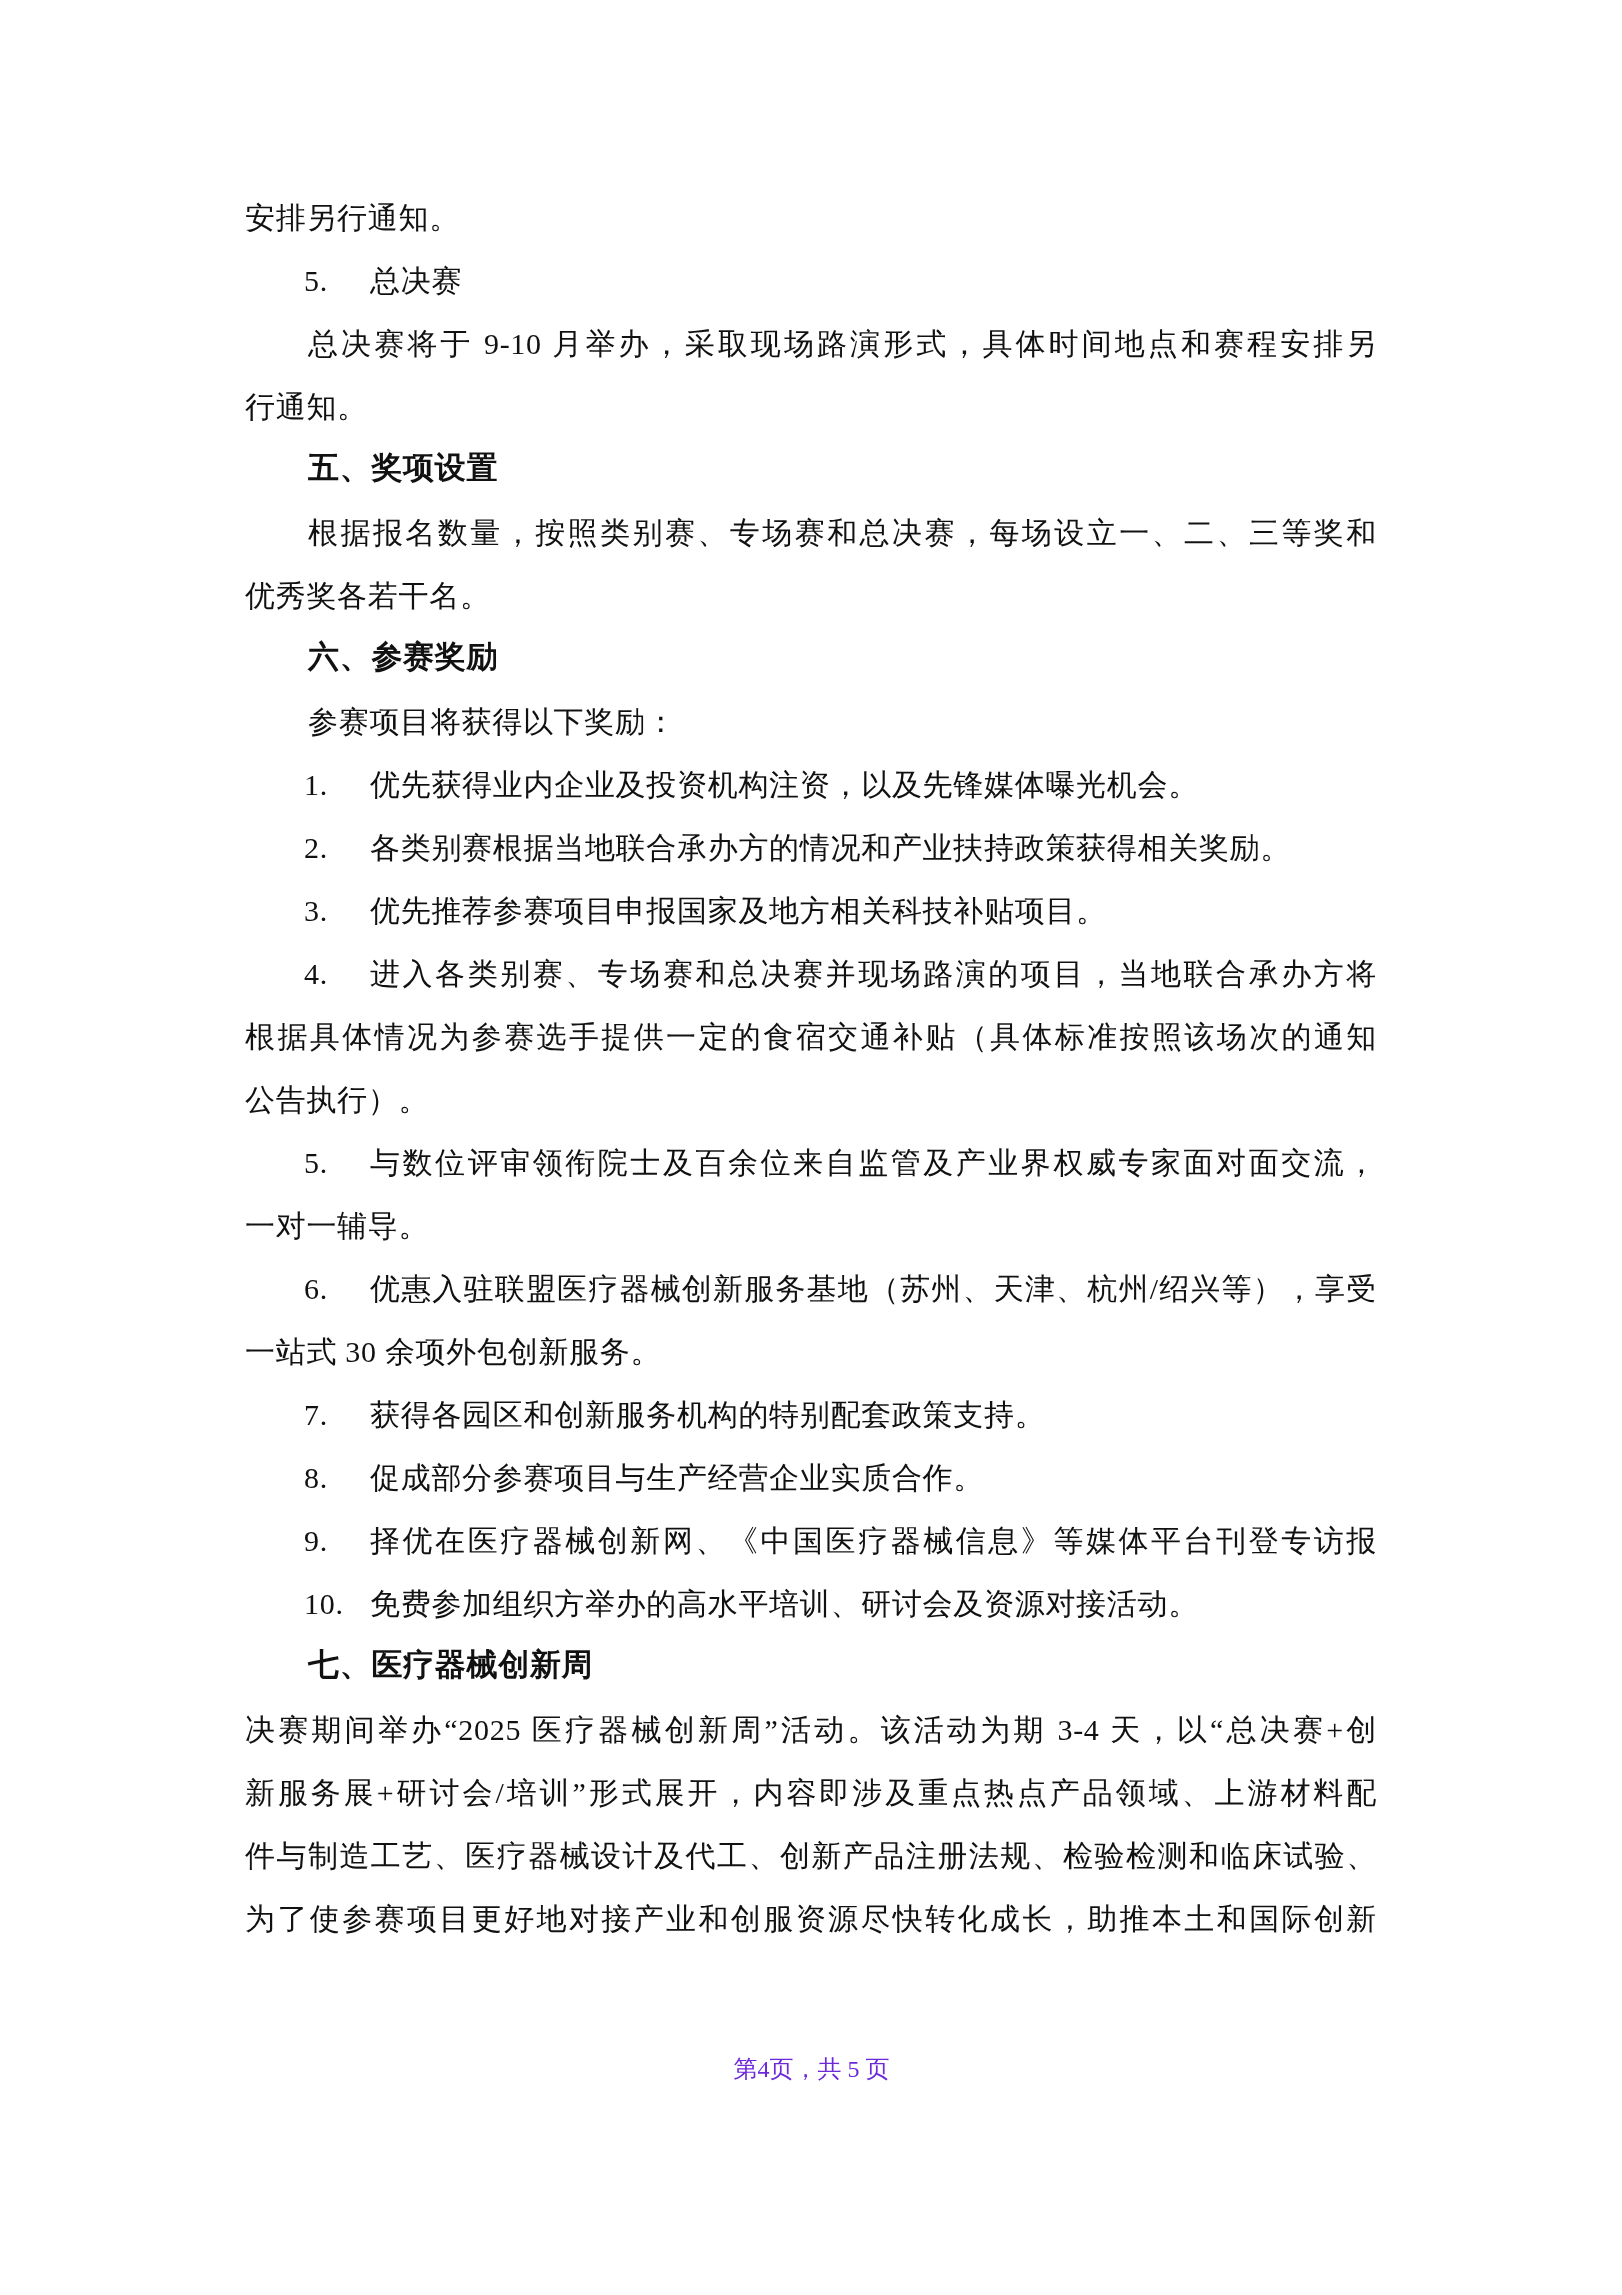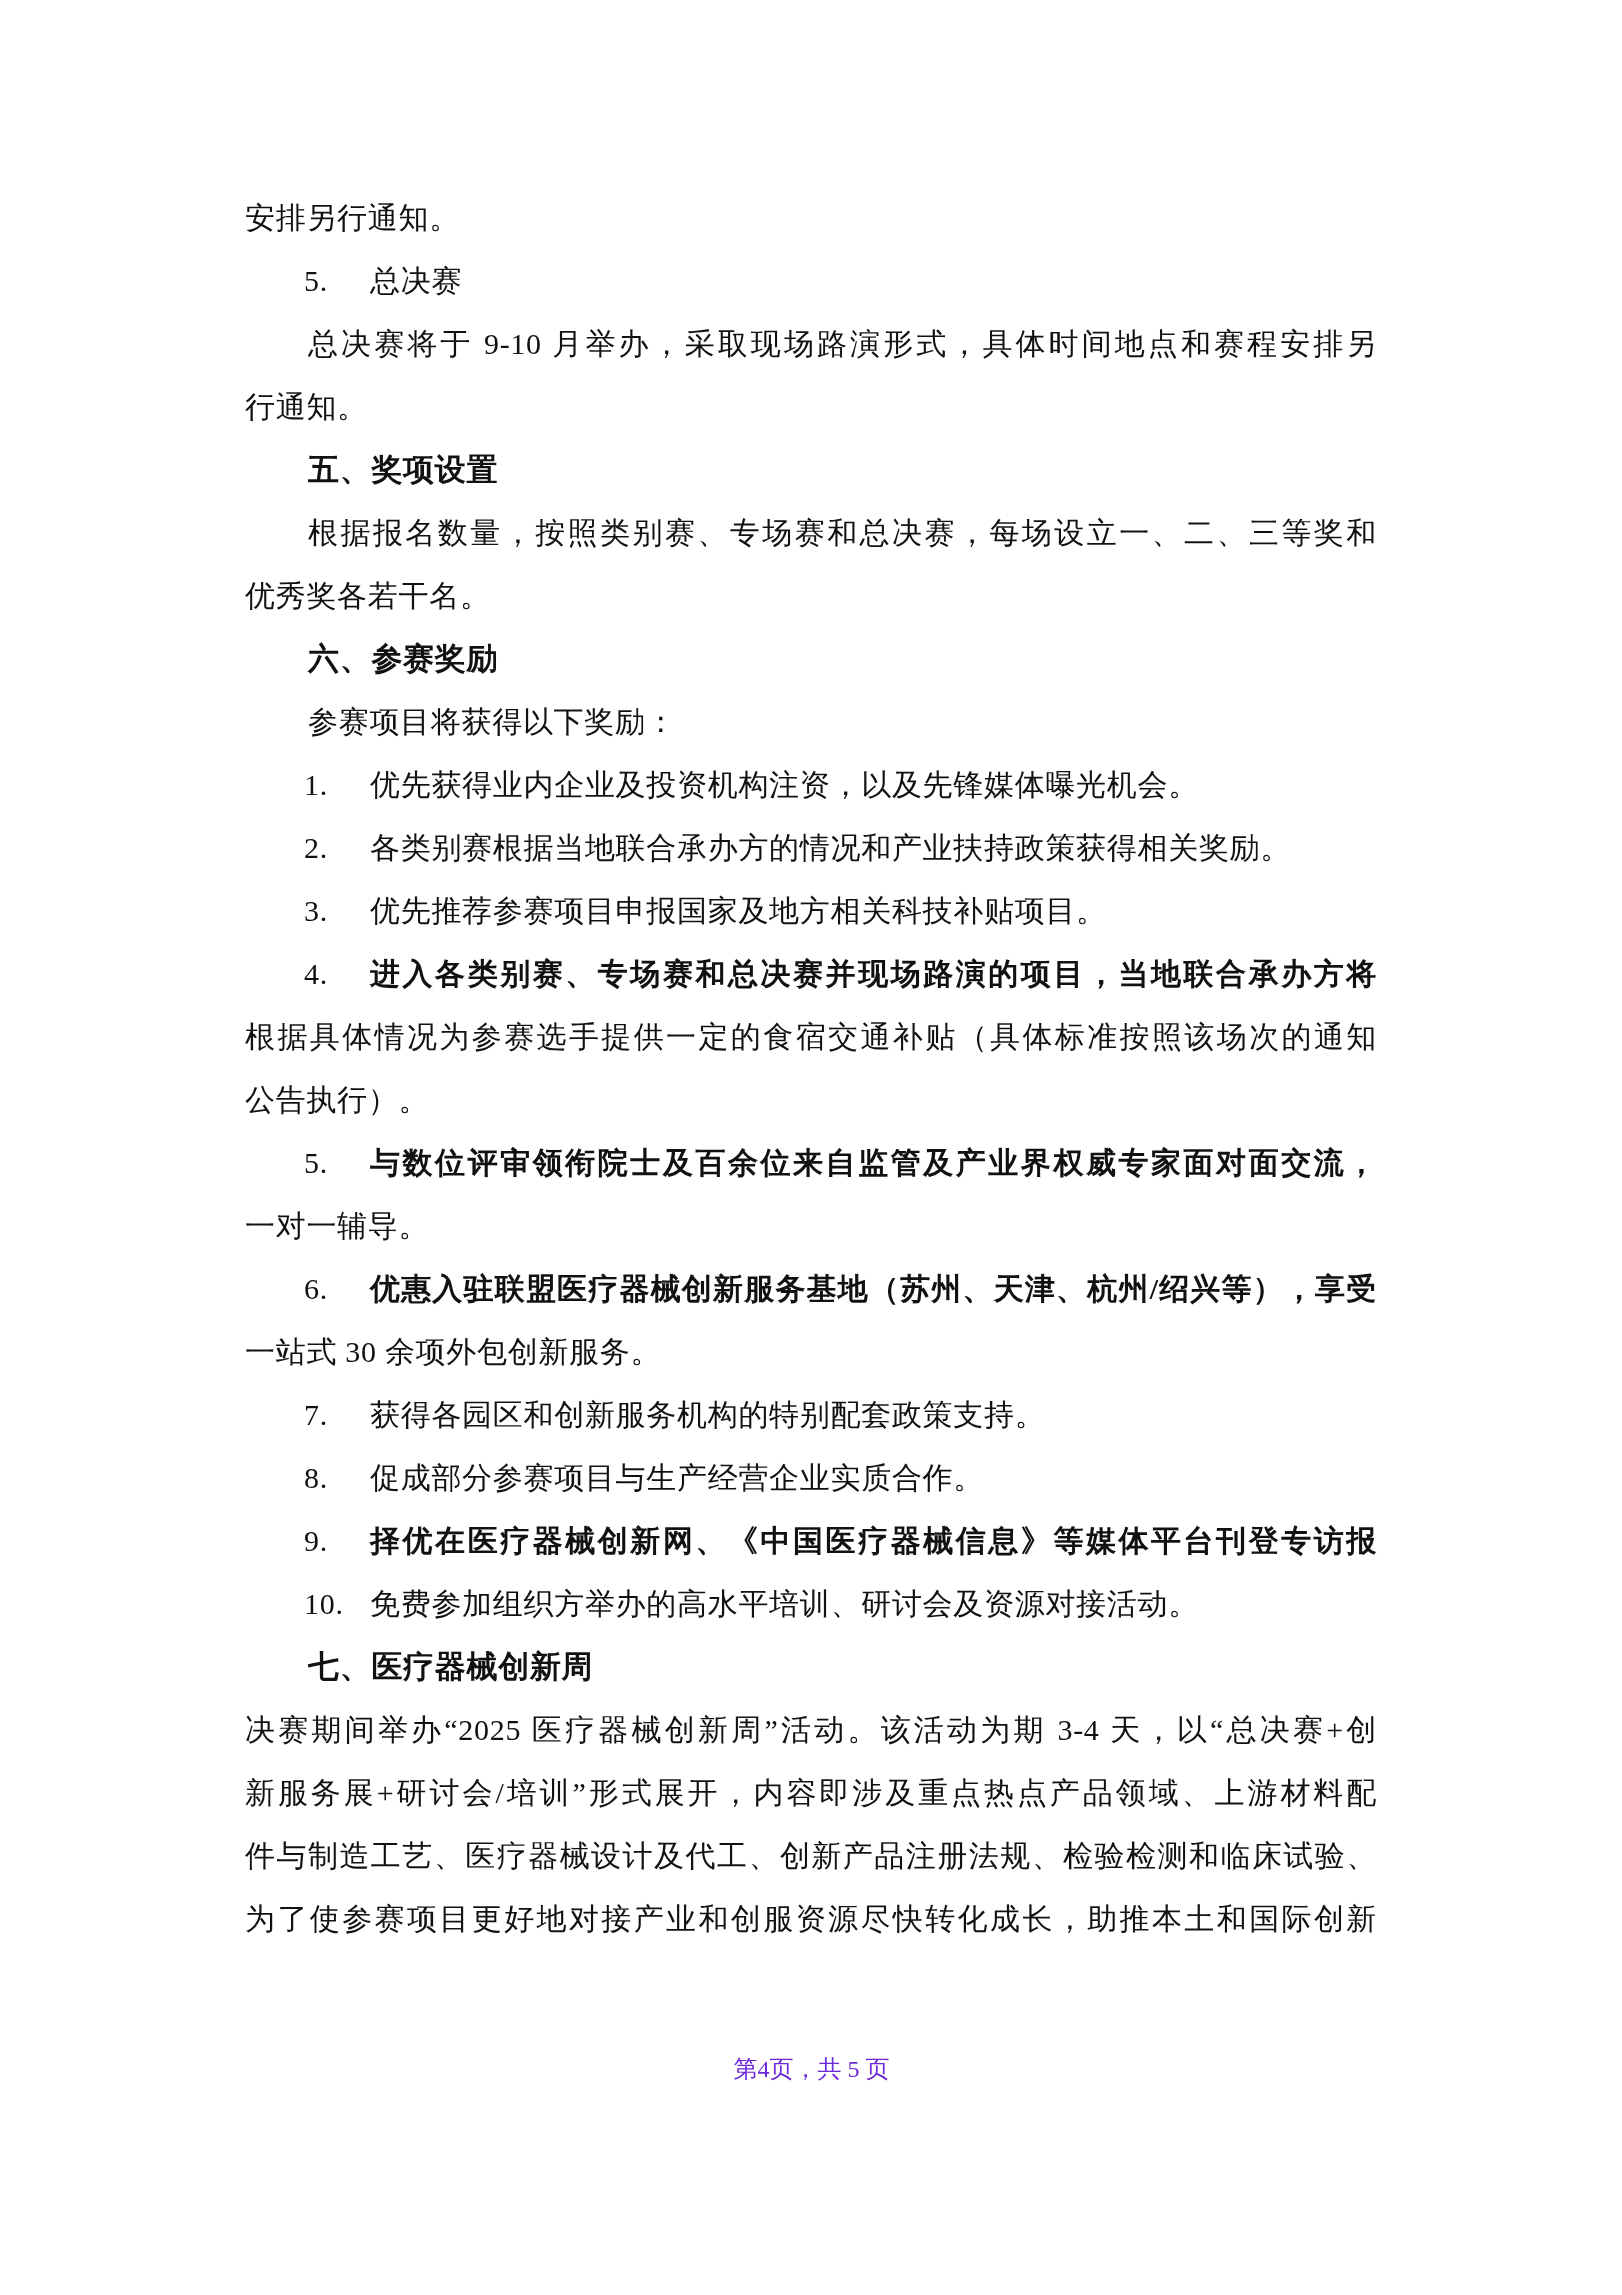--- a/index.html
+++ b/index.html
@@ -23,40 +23,39 @@
   }
   .line {
     height: 63px;
     line-height: 63px;
     font-size: 30px;
     overflow: hidden;
     letter-spacing: 0.7px;
   }
   .line.indent { text-indent: 63px; }
   .line.heading {
-    font-family: Liberation Serif, serif;
+    font-family: Liberation Mono, monospace;
     font-weight: bold;
     text-indent: 63px;
     font-size: 31px;
   }
   .line.j {
     text-align: justify;
     text-align-last: justify;
   }
   .line.list { display: flex; }
   .line.list .num {
     flex: 0 0 auto;
     width: 66px;
     margin-left: 59px;
   }
   .line.list .txt { flex: 1 1 auto; }
   .line.list .txt.j {
     text-align: justify;
     text-align-last: justify;
-    font-weight: bold;
   }
   .footer {
     position: absolute;
     left: 0; top: 2053px;
     width: 100%;
     text-align: center;
     font-size: 24px;
     line-height: 33px;
     color: #6d28d9;
   }

